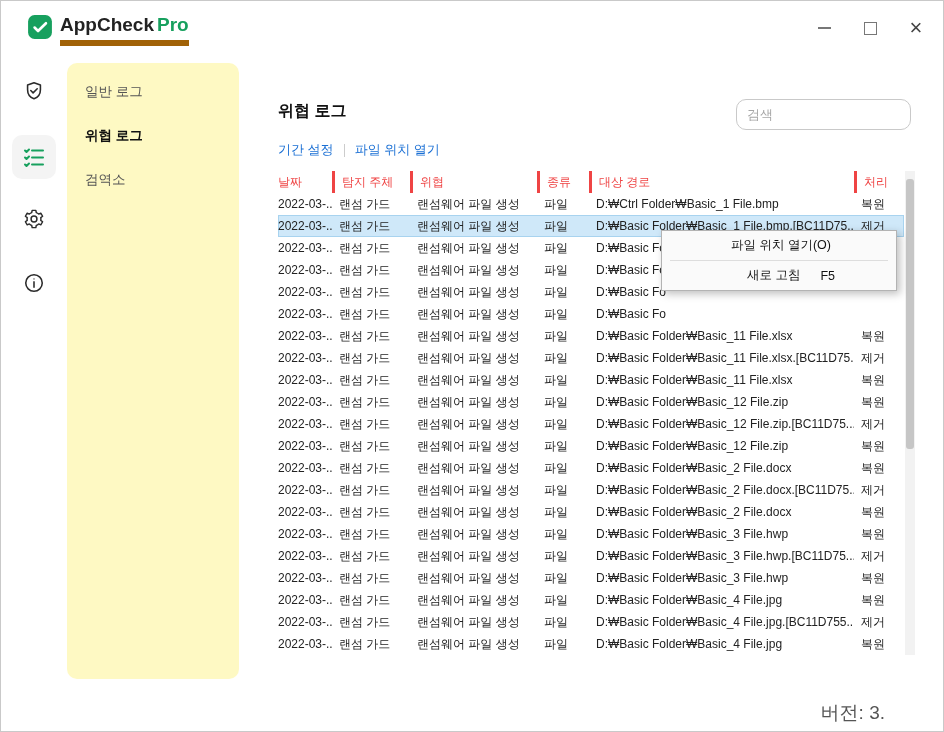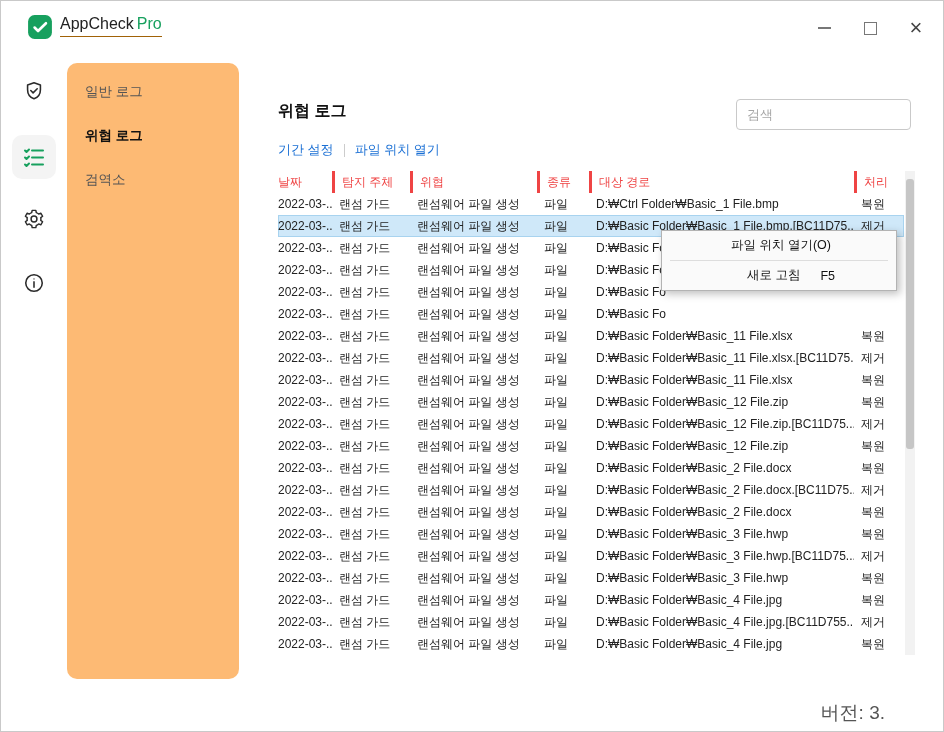--- a/index.html
+++ b/index.html
@@ -3,42 +3,42 @@
 <meta charset="utf-8">
 <style>
   html,body{margin:0;padding:0}
   body{width:944px;height:732px;position:relative;font-family:"Liberation Sans",sans-serif;background:#fff;overflow:hidden}
   .window{position:absolute;inset:0;border:1px solid #c9c9c9;background:#fff}
 
   
   .topbar{position:absolute;top:0;left:0;right:0;height:56px;background:#fff}
   .logo{position:absolute;left:26px;top:13px;display:flex;align-items:flex-start;gap:7px}
   .logo-badge svg{display:block}
-  .logo-text{font-size:16px;font-weight:400;color:#222;border-bottom:1px solid #a16207;padding-bottom:3px;line-height:1.2;white-space:nowrap}
+  .logo-text{font-size:19px;font-weight:700;color:#222;border-bottom:6px solid #a16207;padding-bottom:3px;line-height:1.2;white-space:nowrap}
   .logo-text .pro{color:#17a05e;margin-left:3px}
   .winbtns{position:absolute;right:16px;top:16px;display:flex;gap:24px;align-items:center}
   .wbtn{width:22px;height:22px;display:flex;align-items:center;justify-content:center;color:#666;cursor:pointer}
   .min-glyph{width:13px;height:0;border-top:2px solid #777}
   .max-glyph{width:11px;height:11px;border:1.5px solid #777}
   .wbtn.close{font-size:22px;color:#444;line-height:1}
 
   
   .rail{position:absolute;left:0;top:56px;width:64px;bottom:0}
   .rail-item{position:absolute;left:11px;width:44px;height:44px;border-radius:10px;display:flex;align-items:center;justify-content:center;cursor:pointer}
   .rail-item.active{background:#f4f4f4}
 
   
-  .navpanel{position:absolute;left:66px;top:62px;width:172px;height:616px;background:#fdba74;border-radius:10px;padding-top:14px;box-sizing:border-box}
+  .navpanel{position:absolute;left:66px;top:62px;width:172px;height:616px;background:#fef9c3;border-radius:10px;padding-top:14px;box-sizing:border-box}
   .nav-item{height:30px;line-height:30px;padding-left:18px;font-size:13.5px;color:#555;margin-bottom:14px;cursor:pointer;white-space:nowrap}
   .nav-item.active{color:#111;font-weight:700}
 
   
   .main{position:absolute;left:260px;top:62px;width:656px;height:616px}
   .page-title{position:absolute;left:17px;top:38px;font-size:16px;font-weight:700;color:#111;white-space:nowrap}
-  .search{position:absolute;left:475px;top:36px;width:175px;height:31px;border:1px solid #c9c9c9;border-radius:4px;padding:0 10px;font-size:13px;color:#4c1d95;outline:none;font-family:inherit;box-sizing:border-box;background:#fff}
+  .search{position:absolute;left:475px;top:36px;width:175px;height:31px;border:1px solid #c9c9c9;border-radius:10px;padding:0 10px;font-size:13px;color:#4c1d95;outline:none;font-family:inherit;box-sizing:border-box;background:#fff}
   .search::placeholder{color:#a6a6a6}
   .links{position:absolute;left:17px;top:78px;font-size:13px;color:#1a6fd4;display:flex;align-items:center;gap:10px;white-space:nowrap}
   .link{cursor:pointer}
   .vdiv{width:1px;height:13px;background:#ccc}
 
   
   .thead{position:absolute;left:17px;top:108px;width:626px;display:flex;height:22px}
   .tbody{position:absolute;left:17px;top:130px;width:626px}
   .trow{display:flex;height:22px}
   .trow.selected{background:#cfe8f9;box-shadow:inset 0 0 0 1px #a8d3ef}

